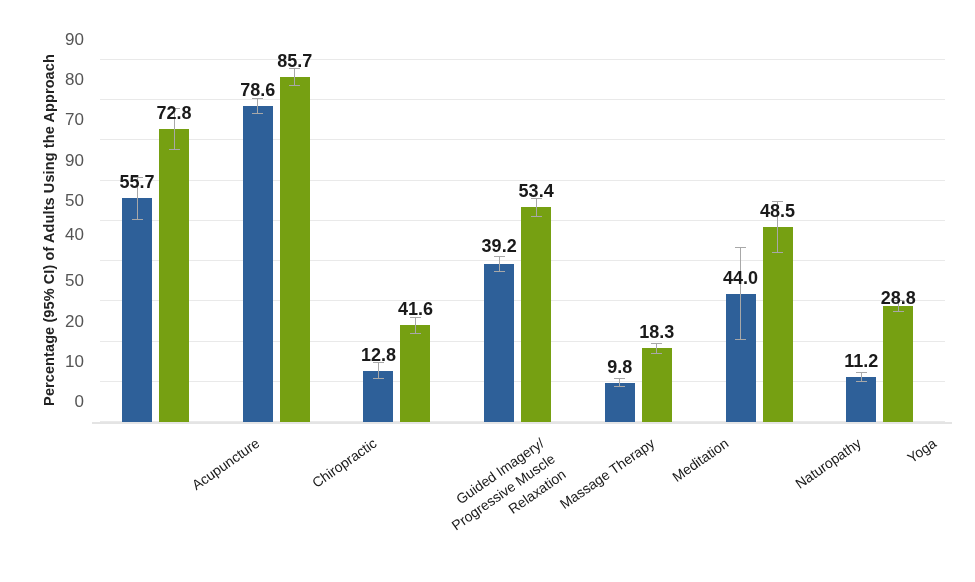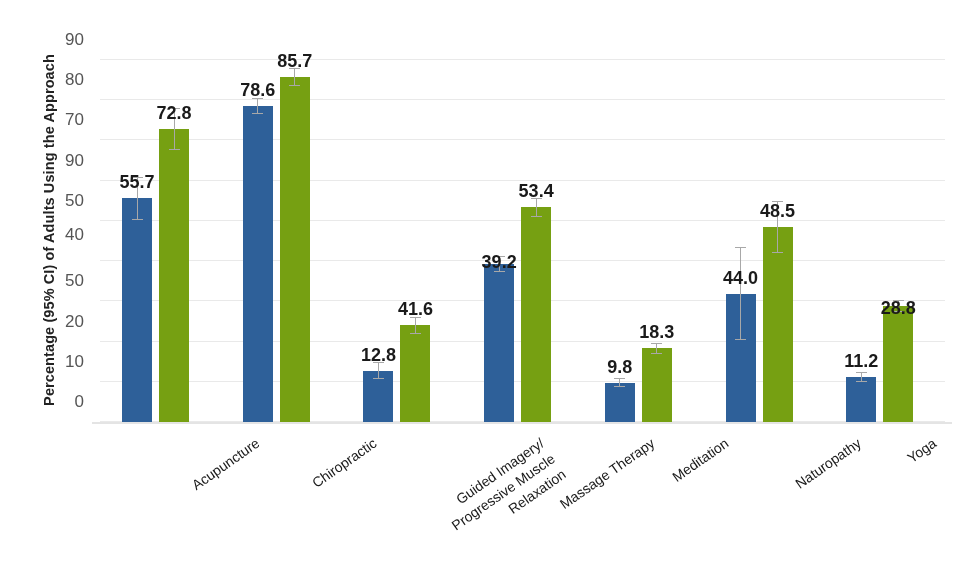--- a/index.html
+++ b/index.html
@@ -176,21 +176,21 @@
           <div class="cap bot"></div>
         </div>
         <div class="vlabel s1" style="bottom: 101.533px;">41.6</div>
       </div>
       <div class="group" style="left: 384.143px; width: 68px;">
         <div class="bar s0" title="2002 Massage Therapy: 39.2" style="height: 157.671px; background: rgb(46, 96, 153);"></div>
         <div class="err" style="bottom: 150.029px; height: 15.6867px; left: 14.5px;">
           <div class="cap top"></div>
           <div class="cap bot"></div>
         </div>
-        <div class="vlabel s0" style="bottom: 149px;">39.2</div>
+        <div class="vlabel s0" style="bottom: 165px;">39.2</div>
         <div class="bar s1" title="2022 Massage Therapy: 53.4" style="height: 214.787px; background: rgb(118, 160, 18);"></div>
         <div class="err" style="bottom: 205.133px; height: 19.3067px; left: 51.5px;">
           <div class="cap top"></div>
           <div class="cap bot"></div>
         </div>
         <div class="vlabel s1" style="bottom: 219.787px;">53.4</div>
       </div>
       <div class="group" style="left: 504.857px; width: 68px;">
         <div class="bar s0" title="2002 Meditation: 9.8" style="height: 39.4178px; background: rgb(46, 96, 153);"></div>
         <div class="err" style="bottom: 34.9933px; height: 9.25111px; left: 14.5px;">
@@ -224,21 +224,21 @@
         <div class="err" style="bottom: 40.2222px; height: 10.0556px; left: 14.5px;">
           <div class="cap top"></div>
           <div class="cap bot"></div>
         </div>
         <div class="vlabel s0" style="bottom: 50.0489px;">11.2</div>
         <div class="bar s1" title="2022 Yoga: 28.8" style="height: 115.84px; background: rgb(118, 160, 18);"></div>
         <div class="err" style="bottom: 109.807px; height: 12.0667px; left: 51.5px;">
           <div class="cap top"></div>
           <div class="cap bot"></div>
         </div>
-        <div class="vlabel s1" style="bottom: 103px; margin-top: 32px;">28.8</div>
+        <div class="vlabel s1" style="bottom: 113px; margin-top: 32px;">28.8</div>
       </div>
     </div>
 
 <div class="xlabel" style="left: 174px;">Acupuncture</div>
     <div class="xlabel" style="left: 294.714px;">Chiropractic</div>
     <div class="xlabel" style="left: 415.429px;">Guided Imagery/
 Progressive Muscle
 Relaxation</div>
     <div class="xlabel" style="left: 536.143px;">Massage Therapy</div>
     <div class="xlabel" style="left: 656.857px;">Meditation</div>

